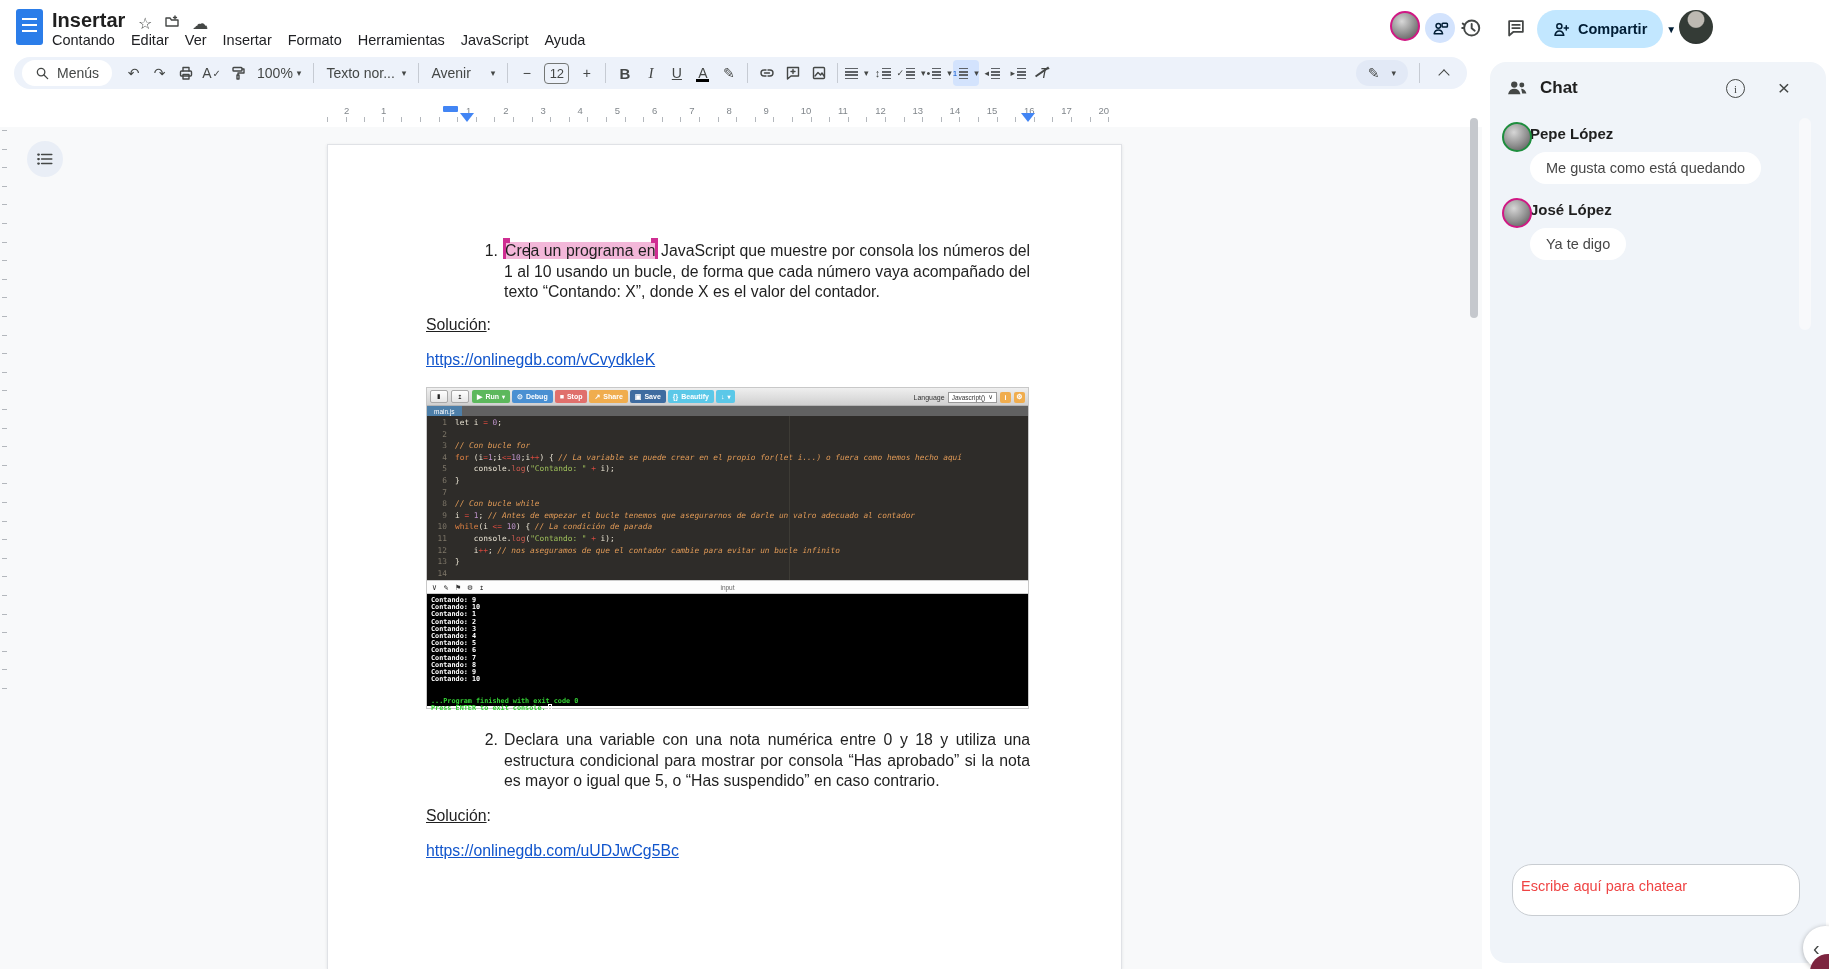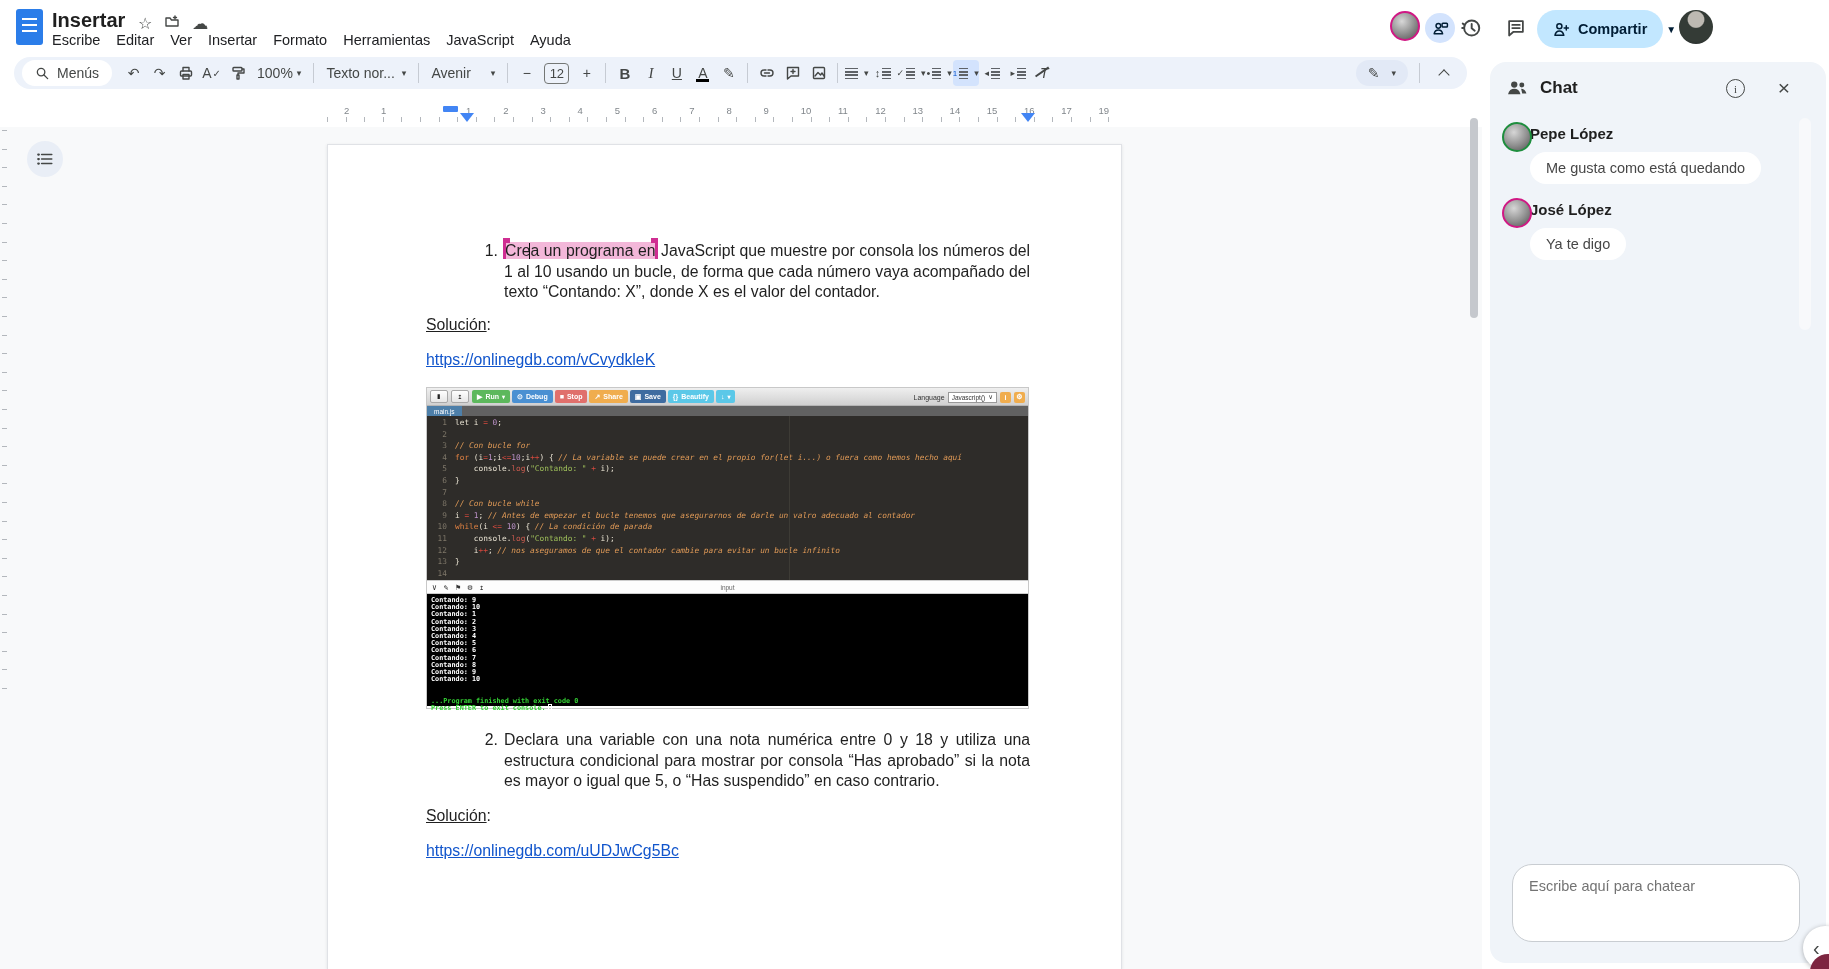--- a/index.html
+++ b/index.html
@@ -145,22 +145,22 @@
         justify-content:center; font-size:21px; color:#444746; }
   .chat-scrollbar { position:absolute; left:309px; top:56px; width:12px; height:212px; background:#f8f9fb; border-radius:6px; }
   .chat-messages { position:absolute; left:0; top:46px; right:20px; }
   .chat-msg { position:relative; margin:14px 0 0 12px; }
   .chat-avatar { position:absolute; left:0; top:0; width:30px; height:30px; border-radius:50%; border:2.5px solid;
         background:radial-gradient(circle at 38% 32%, #d6d6d6, #909090 55%, #505050); }
   .chat-body { margin-left:28px; }
   .chat-name { font-size:15px; font-weight:700; color:#1f1f1f; padding-top:3px; }
   .chat-bubble { display:inline-block; margin-top:10px; background:#fff; border-radius:18px; padding:8px 16px;
         font-size:14.5px; color:#474747; }
-  .chat-input { position:absolute; left:22px; top:802px; width:288px; height:78px; background:#fff;
-        border:1px solid #c9cdd2; border-radius:20px; padding:13px 16px; font-size:14.5px; color:#737373; }
+  .chat-input { position:absolute; left:22px; top:802px; width:288px; height:52px; background:#fff;
+        border:1px solid #c9cdd2; border-radius:20px; padding:13px 8px; font-size:14.5px; color:#ef4444; }
   .back-circle { position:absolute; left:1803px; top:926px; width:44px; height:44px; border-radius:50%;
         background:#fff; box-shadow:0 1px 5px rgba(0,0,0,.3); font-size:20px; color:#444746;
         display:flex; align-items:center; padding-left:10px; }
   .red-blob { position:absolute; left:1810px; top:954px; width:36px; height:36px; border-radius:50%; background:#7d2540; }
 
   svg.ic { stroke:#444746; fill:none; stroke-width:1.4; stroke-linecap:round; stroke-linejoin:round; }
 </style>
 </head>
 <body>
 
@@ -172,21 +172,21 @@
     <span>☆</span>
     <span>
       <svg class="ic" width="16" height="16" viewBox="0 0 16 16">
           <path d="M2 5h4l1.5 2H14v6H2z"></path>
           <path d="M11 3v3M9.5 4.5h3"></path>
         </svg>
     </span>
     <span>☁</span>
   </div>
   <div class="menu-bar">
-      <div class="menu-item">Escribe</div>
+      <div class="menu-item">Contando</div>
       <div class="menu-item">Editar</div>
       <div class="menu-item">Ver</div>
       <div class="menu-item">Insertar</div>
       <div class="menu-item">Formato</div>
       <div class="menu-item">Herramientas</div>
       <div class="menu-item">JavaScript</div>
       <div class="menu-item">Ayuda</div>
     </div>
 
   <div class="presence-avatar"></div>
@@ -350,21 +350,21 @@
       <span class="ruler-num" style="left: 726.4px;">8</span>
       <span class="ruler-num" style="left: 763.6px;">9</span>
       <span class="ruler-num" style="left: 800.8px;">10</span>
       <span class="ruler-num" style="left: 838px;">11</span>
       <span class="ruler-num" style="left: 875.2px;">12</span>
       <span class="ruler-num" style="left: 912.4px;">13</span>
       <span class="ruler-num" style="left: 949.6px;">14</span>
       <span class="ruler-num" style="left: 986.8px;">15</span>
       <span class="ruler-num" style="left: 1024px;">16</span>
       <span class="ruler-num" style="left: 1061.2px;">17</span>
-      <span class="ruler-num" style="left: 1098.4px;">19</span>
+      <span class="ruler-num" style="left: 1098.4px;">20</span>
     </div>
   <div class="ruler-ticks"></div>
   <div class="m-rect"></div>
   <div class="m-tri" style="left:460px"></div>
   <div class="m-tri" style="left:1021px"></div>
 
   <div class="canvas">
     <div class="vruler" style="left:2px;top:3px"></div>
   </div>
   <div class="outline-btn">

